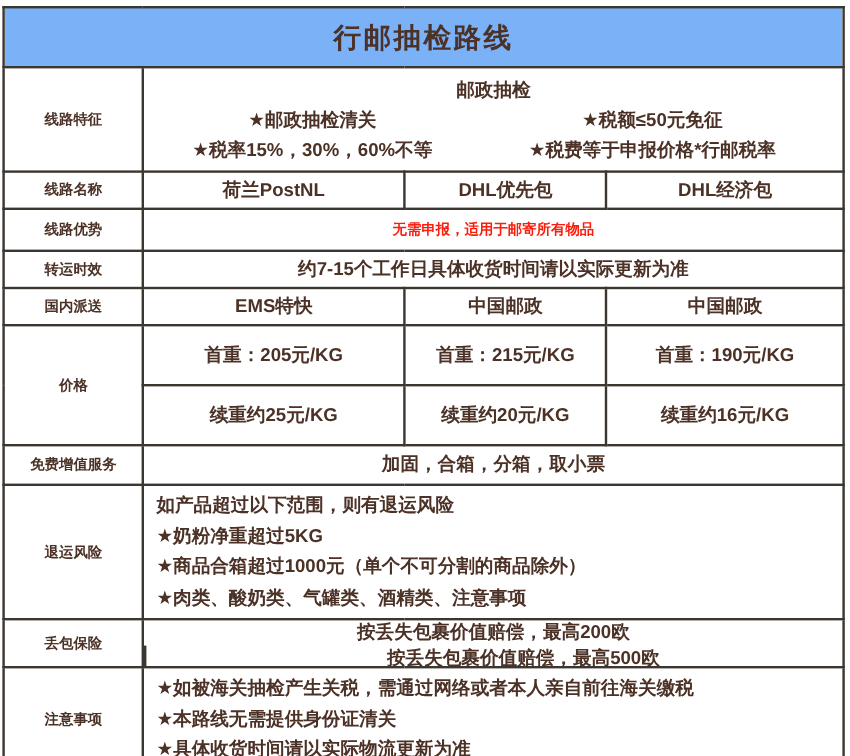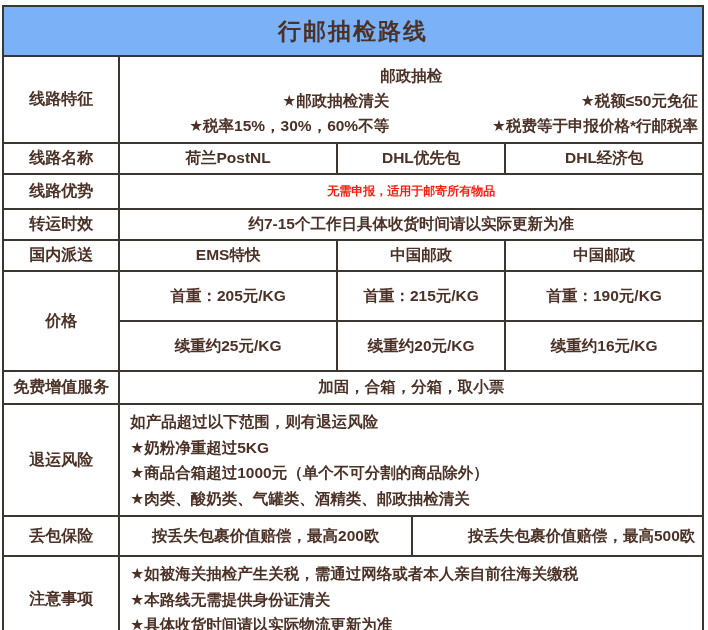--- a/index.html
+++ b/index.html
@@ -34,46 +34,46 @@
     font-size:15.5px;
     color:var(--text);
     overflow:hidden;
   }
   tr.tr-header td{
     background:var(--header-bg);
     font-size:23px;
     letter-spacing:2px;
     height:50px;
   }
-  td.lbl{font-size:16px;}
+  td.lbl{font-size:12px;}
   tr.tr-features td.content{height:74px;}
   .feat-heading{line-height:25px;margin-top:2px;}
   .feat-grid{
     display:grid;
     grid-template-columns:45.5% 1fr;
-    text-align:right;
+    text-align:center;
     padding-left:7px;
     line-height:25px;
   }
   tr.tr-names td{height:30px;}
   tr.tr-advantage td{height:35px;}
   td.advantage{color:var(--highlight);font-size:12px;}
   tr.tr-transit td{height:19px;}
   tr.tr-domestic td{height:29px;}
   tr.tr-price-first td{height:50px;}
   tr.tr-price-add td{height:50px;}
   tr.tr-services td{height:33px;}
   tr.tr-risk td{height:103px;}
   td.multiline{text-align:left;padding-left:10px;line-height:25.5px;}
   tr.tr-insurance td{height:38px;margin-top:12px;}
   td.split-cell{padding:0;}
   .split{
     display:flex;
     align-items:stretch;
-    width:100%;height:38px;
+    width:100%;height:38px;flex-direction:column;
   }
   .split > div{
     flex:1 1 50%;
     display:flex;
     align-items:center;
     justify-content:center;
   }
   .split > div + div{border-left:2px solid var(--border);padding-left:48px;}
   tr.tr-notes td{height:74px;}
 </style>
@@ -146,21 +146,21 @@
     <td class="lbl">免费增值服务</td>
     <td colspan="3">加固，合箱，分箱，取小票</td>
   </tr>
 
   <tr class="tr-risk">
     <td class="lbl">退运风险</td>
     <td colspan="3" class="multiline">
       <div>如产品超过以下范围，则有退运风险</div>
       <div>★奶粉净重超过5KG</div>
       <div>★商品合箱超过1000元（单个不可分割的商品除外）</div>
-      <div>★肉类、酸奶类、气罐类、酒精类、邮政抽检清关</div>
+      <div>★肉类、酸奶类、气罐类、酒精类、注意事项</div>
     </td>
   </tr>
 
   <tr class="tr-insurance">
     <td class="lbl">丢包保险</td>
     <td colspan="3" class="split-cell">
       <div class="split">
         <div>按丢失包裹价值赔偿，最高200欧</div>
         <div>按丢失包裹价值赔偿，最高500欧</div>
       </div>

